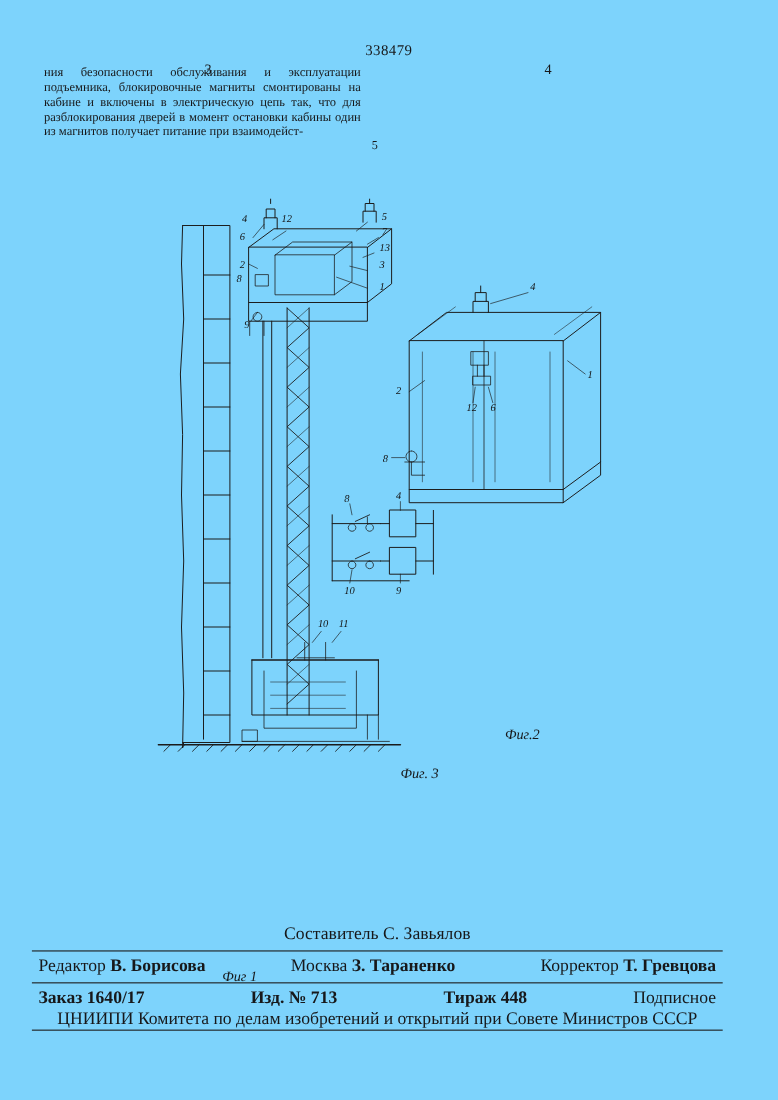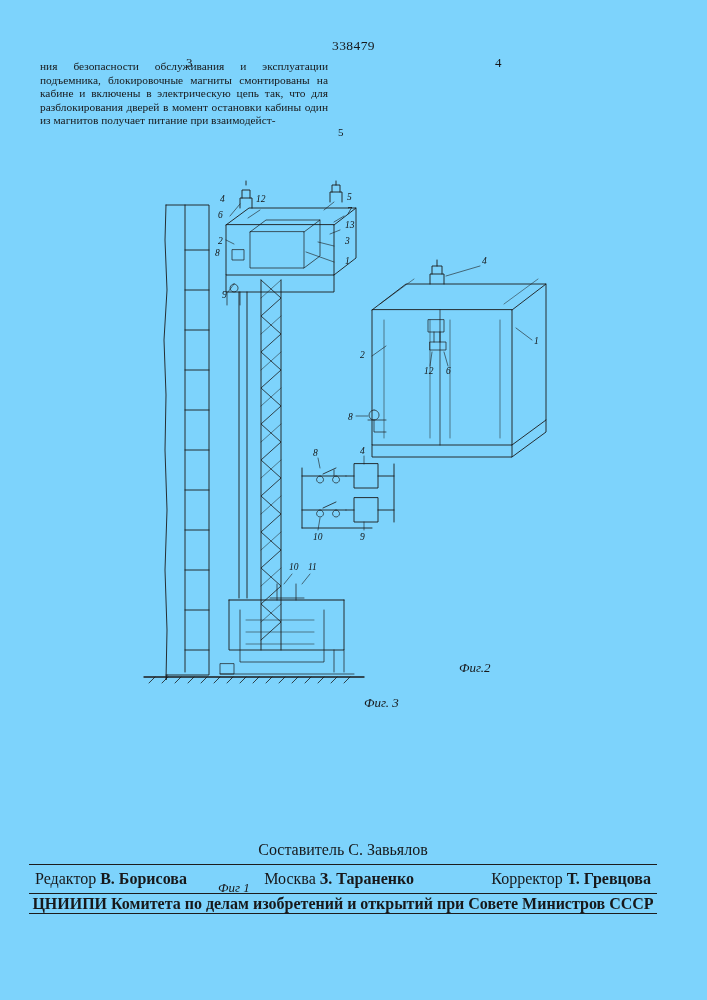--- a/index.html
+++ b/index.html
@@ -65,21 +65,21 @@
     height: 545px;
   }
   .figures svg { display: block; }
 
   .fig-caption {
     position: absolute;
     font-style: italic;
     font-size: 13px;
     font-family: "Liberation Serif", serif;
   }
-  #cap-fig1 { left: 184px; top: 700px; }
+  #cap-fig1 { left: 168px; top: 700px; }
   #cap-fig2 { left: 425px; top: 480px; }
   #cap-fig3 { left: 330px; top: 515px; }
 
   
   .footer {
     position: absolute;
     left: 29px;
     top: 805px;
     width: 628px;
     font-size: 16px;
@@ -94,21 +94,21 @@
     height: 0;
     margin: 2px 0 3px 0;
   }
   .footer-row {
     display: flex;
     justify-content: space-between;
     align-items: baseline;
     padding: 2px 6px 3px 6px;
   }
   .footer-row .cell { white-space: nowrap; }
-  .footer-center { text-align: center; line-height: 14px; font-weight: bold; }
+  .footer-center { text-align: center; line-height: 14px; }
   .footer-typo { text-align: center; margin-top: 9px; }
   b { font-weight: bold; }
 </style>
 </head>
 <body>
 
 <div class="page">
 
   <div class="doc-number">338479</div>
   <div class="col-num left">3</div>
@@ -292,19 +292,34 @@
       <div class="cell">
         <span>Москва</span>
         <b>З. Тараненко</b>
       </div>
       <div class="cell">
         <span>Корректор</span>
         <b>Т. Гревцова</b>
       </div>
     </div>
     <div class="rule"></div>
+    <div class="footer-row">
+      <div class="cell">
+        <b>Заказ</b>
+        <b>1640/17</b>
+      </div>
+      <div class="cell">
+        <b>Изд. №</b>
+        <b>713</b>
+      </div>
+      <div class="cell">
+        <b>Тираж</b>
+        <b>448</b>
+      </div>
+      <div class="cell">Подписное</div>
+    </div>
     <div class="footer-center">
       <div>ЦНИИПИ Комитета по делам изобретений и открытий при Совете Министров СССР</div>
     </div>
     <div class="rule"></div>
   </div>
 
 </div>
 
 </body></html>

